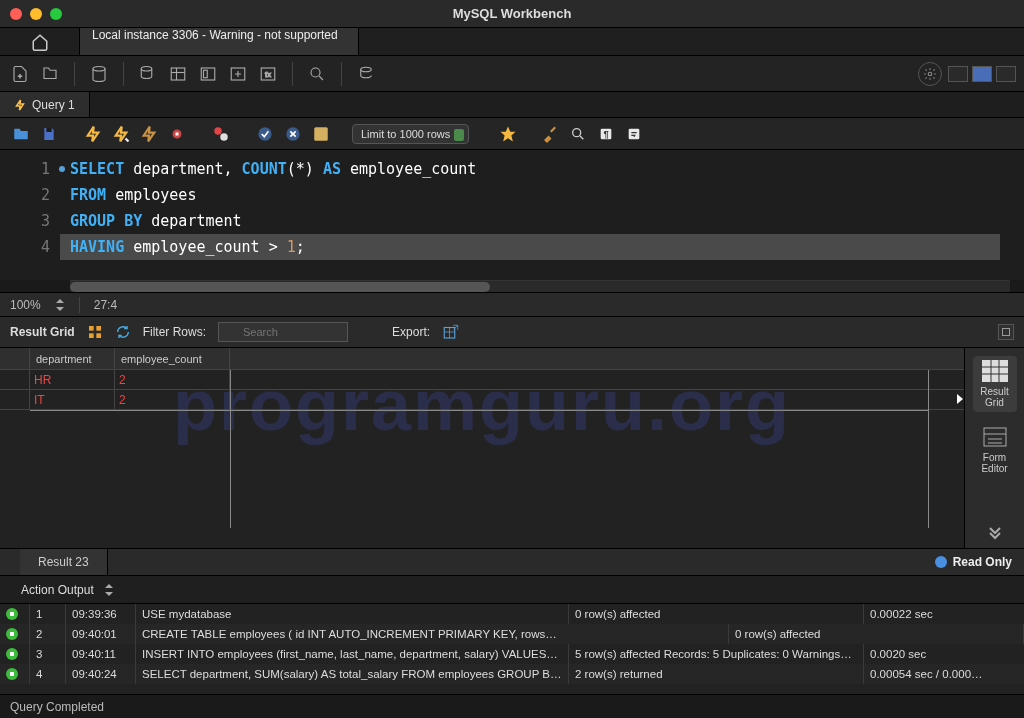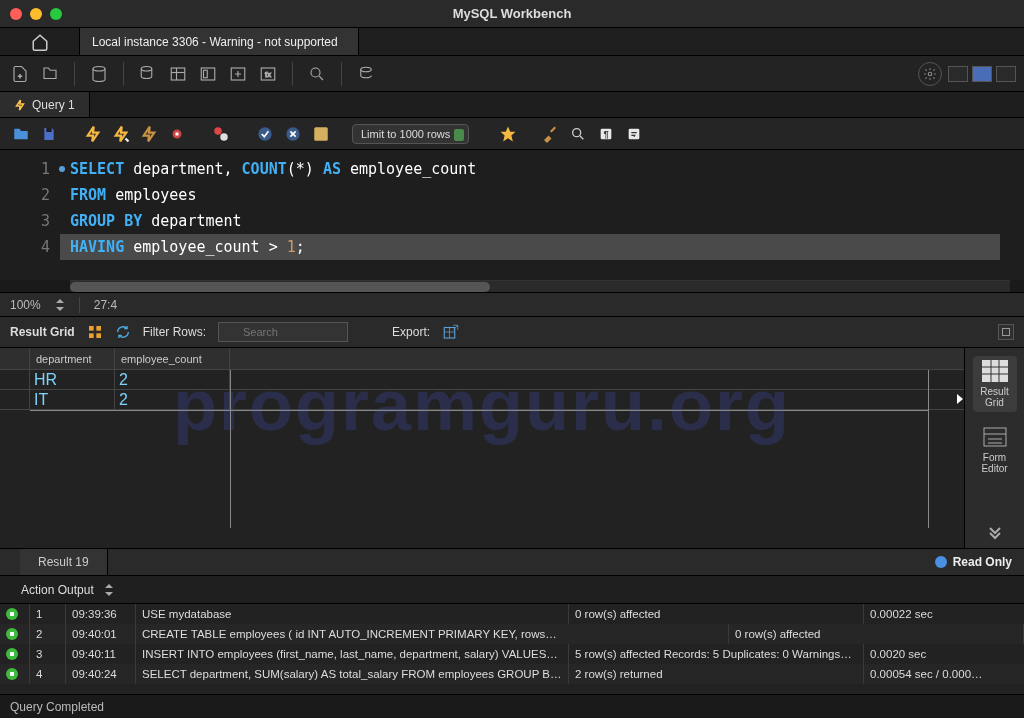--- a/index.html
+++ b/index.html
@@ -37,21 +37,21 @@
   background: #1f1f1f;
   display: flex;
   align-items: stretch;
   border-bottom: 1px solid #000;
 }
 .home-tab {
   width: 80px; display:flex; align-items:center; justify-content:center;
   border-right: 1px solid #000; color:#ccc;
 }
 .conn-tab {
-  flex: 0 0 auto; padding: 0 20px 0 12px; display:flex; align-items:center;
+  flex: 0 0 auto; padding: 0 20px 0 12px; display:flex; align-items:flex-start;
   background:#333; color:#eee; font-size:12px; border-right:1px solid #000;
   position:relative;
 }
 .toolbar-main {
   height: 36px; background:#232323; display:flex; align-items:center;
   gap: 6px; padding: 0 8px; border-bottom:1px solid #000;
 }
 .toolbar-main .sep { width:1px; height:24px; background:#444; margin:0 6px; }
 .tb-btn {
   width: 24px; height:24px; display:flex; align-items:center; justify-content:center;
@@ -154,21 +154,21 @@
 }
 .result-header .cell {
   border-right:1px solid #444; padding:0 6px; height:100%; display:flex; align-items:center;
 }
 .result-body { flex:1; position:relative; }
 .result-row {
   display:flex; height:20px; border-bottom:1px solid #444; align-items:center;
 }
 .result-row .cell {
   border-right:1px solid #444; padding:0 4px; height:100%; display:flex; align-items:center;
-  font-size:16px; color:#7dd3fc;
+  font-size:12px; color:#ef4444;
 }
 .rowcorner { width:30px; }
 .col-dept { width:85px; }
 .col-cnt { width:115px; }
 .watermark {
   position:absolute; left:0; right:0; top:-6px;
   font-size:72px; font-weight:700; letter-spacing:2px;
   color: rgba(60,70,150,0.35);
   text-align:center; pointer-events:none;
   white-space:nowrap;
@@ -572,21 +572,21 @@
     <div style="flex:1"></div>
     <svg width="18" height="14" viewBox="0 0 18 14" fill="none" stroke="#aaa" stroke-width="2">
         <polyline points="4 2 9 7 14 2"></polyline>
         <polyline points="4 7 9 12 14 7"></polyline>
       </svg>
   </div>
 </div>
 
 <div class="tabs-below">
   <div class="rtab">
-    <span>Result 19</span>
+    <span>Result 23</span>
   </div>
   <div class="read-only">
     <span class="ball"></span>
     <span>Read Only</span>
   </div>
 </div>
 
 <div class="action-output-bar">
   <div class="ao-select">
     <span>Action Output</span>

